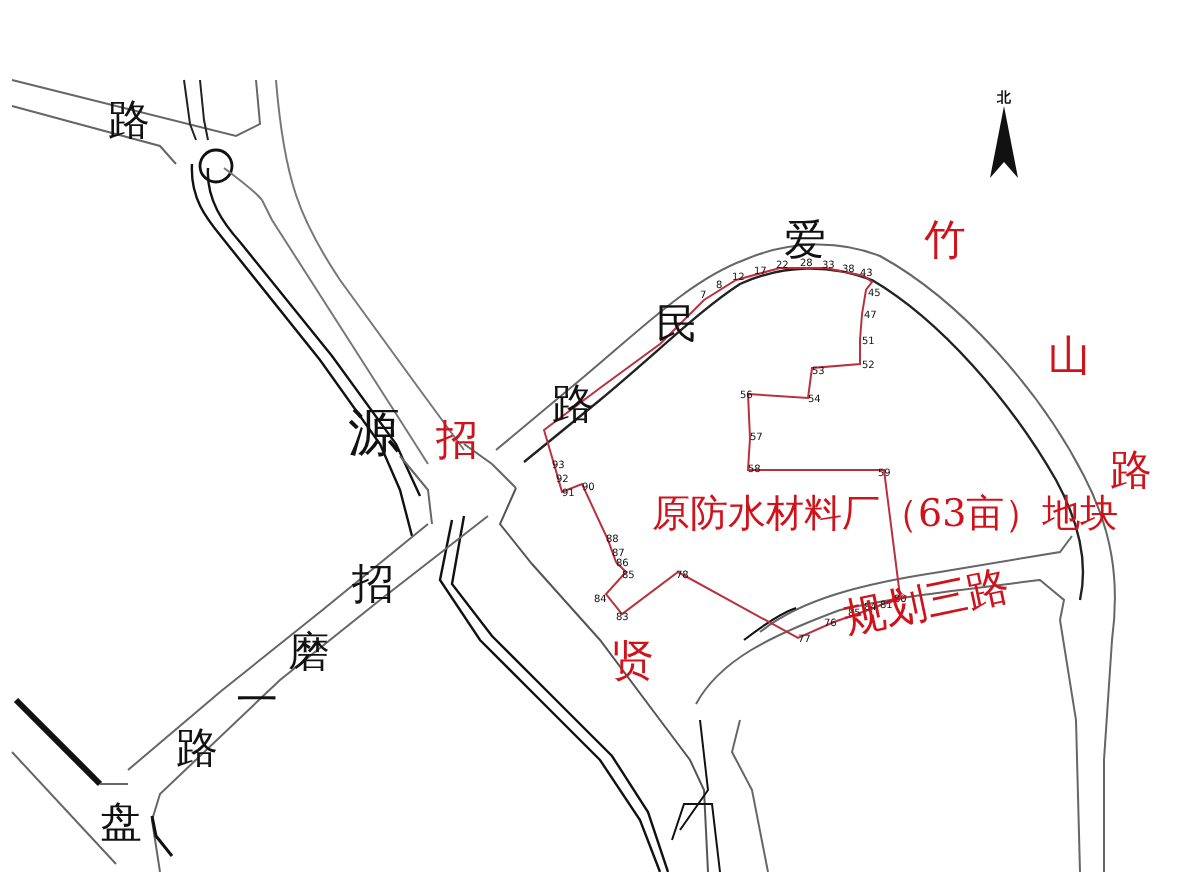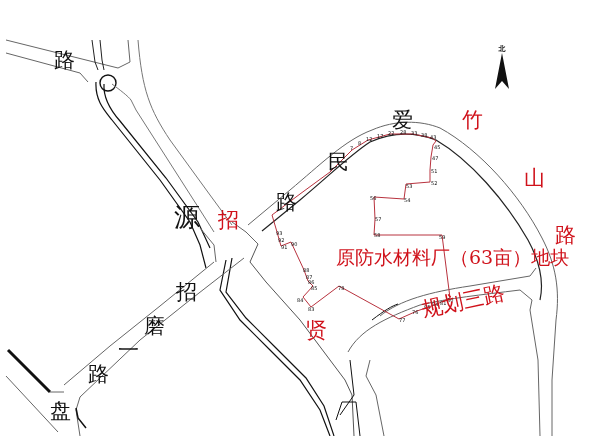--- a/index.html
+++ b/index.html
@@ -126,13 +126,13 @@
 <span class="lbl red" style="left:462px;top:110px;">竹</span>
 <span class="lbl red" style="left:524px;top:168px;">山</span>
 <span class="lbl red" style="left:555px;top:225px;">路</span>
 <span class="lbl blk" style="left:176px;top:282px;">招</span>
 <span class="lbl blk" style="left:144px;top:316px;">磨</span>
 <span class="lbl blk" style="left:118px;top:340px;">一</span>
 <span class="lbl blk" style="left:88px;top:364px;">路</span>
 <span class="lbl blk" style="left:50px;top:401px;">盘</span>
 <span class="lbl red" style="left:420px;top:300px;transform:rotate(-12deg);transform-origin:left top;">规划三路</span>
 
-<span class="lbl parcel" style="left:336px;top:248px;">原防水材料厂（63亩）地块</span>
+<span class="lbl parcel" style="left:326px;top:248px;">原防水材料厂（63亩）地块</span>
 
 </body></html>

